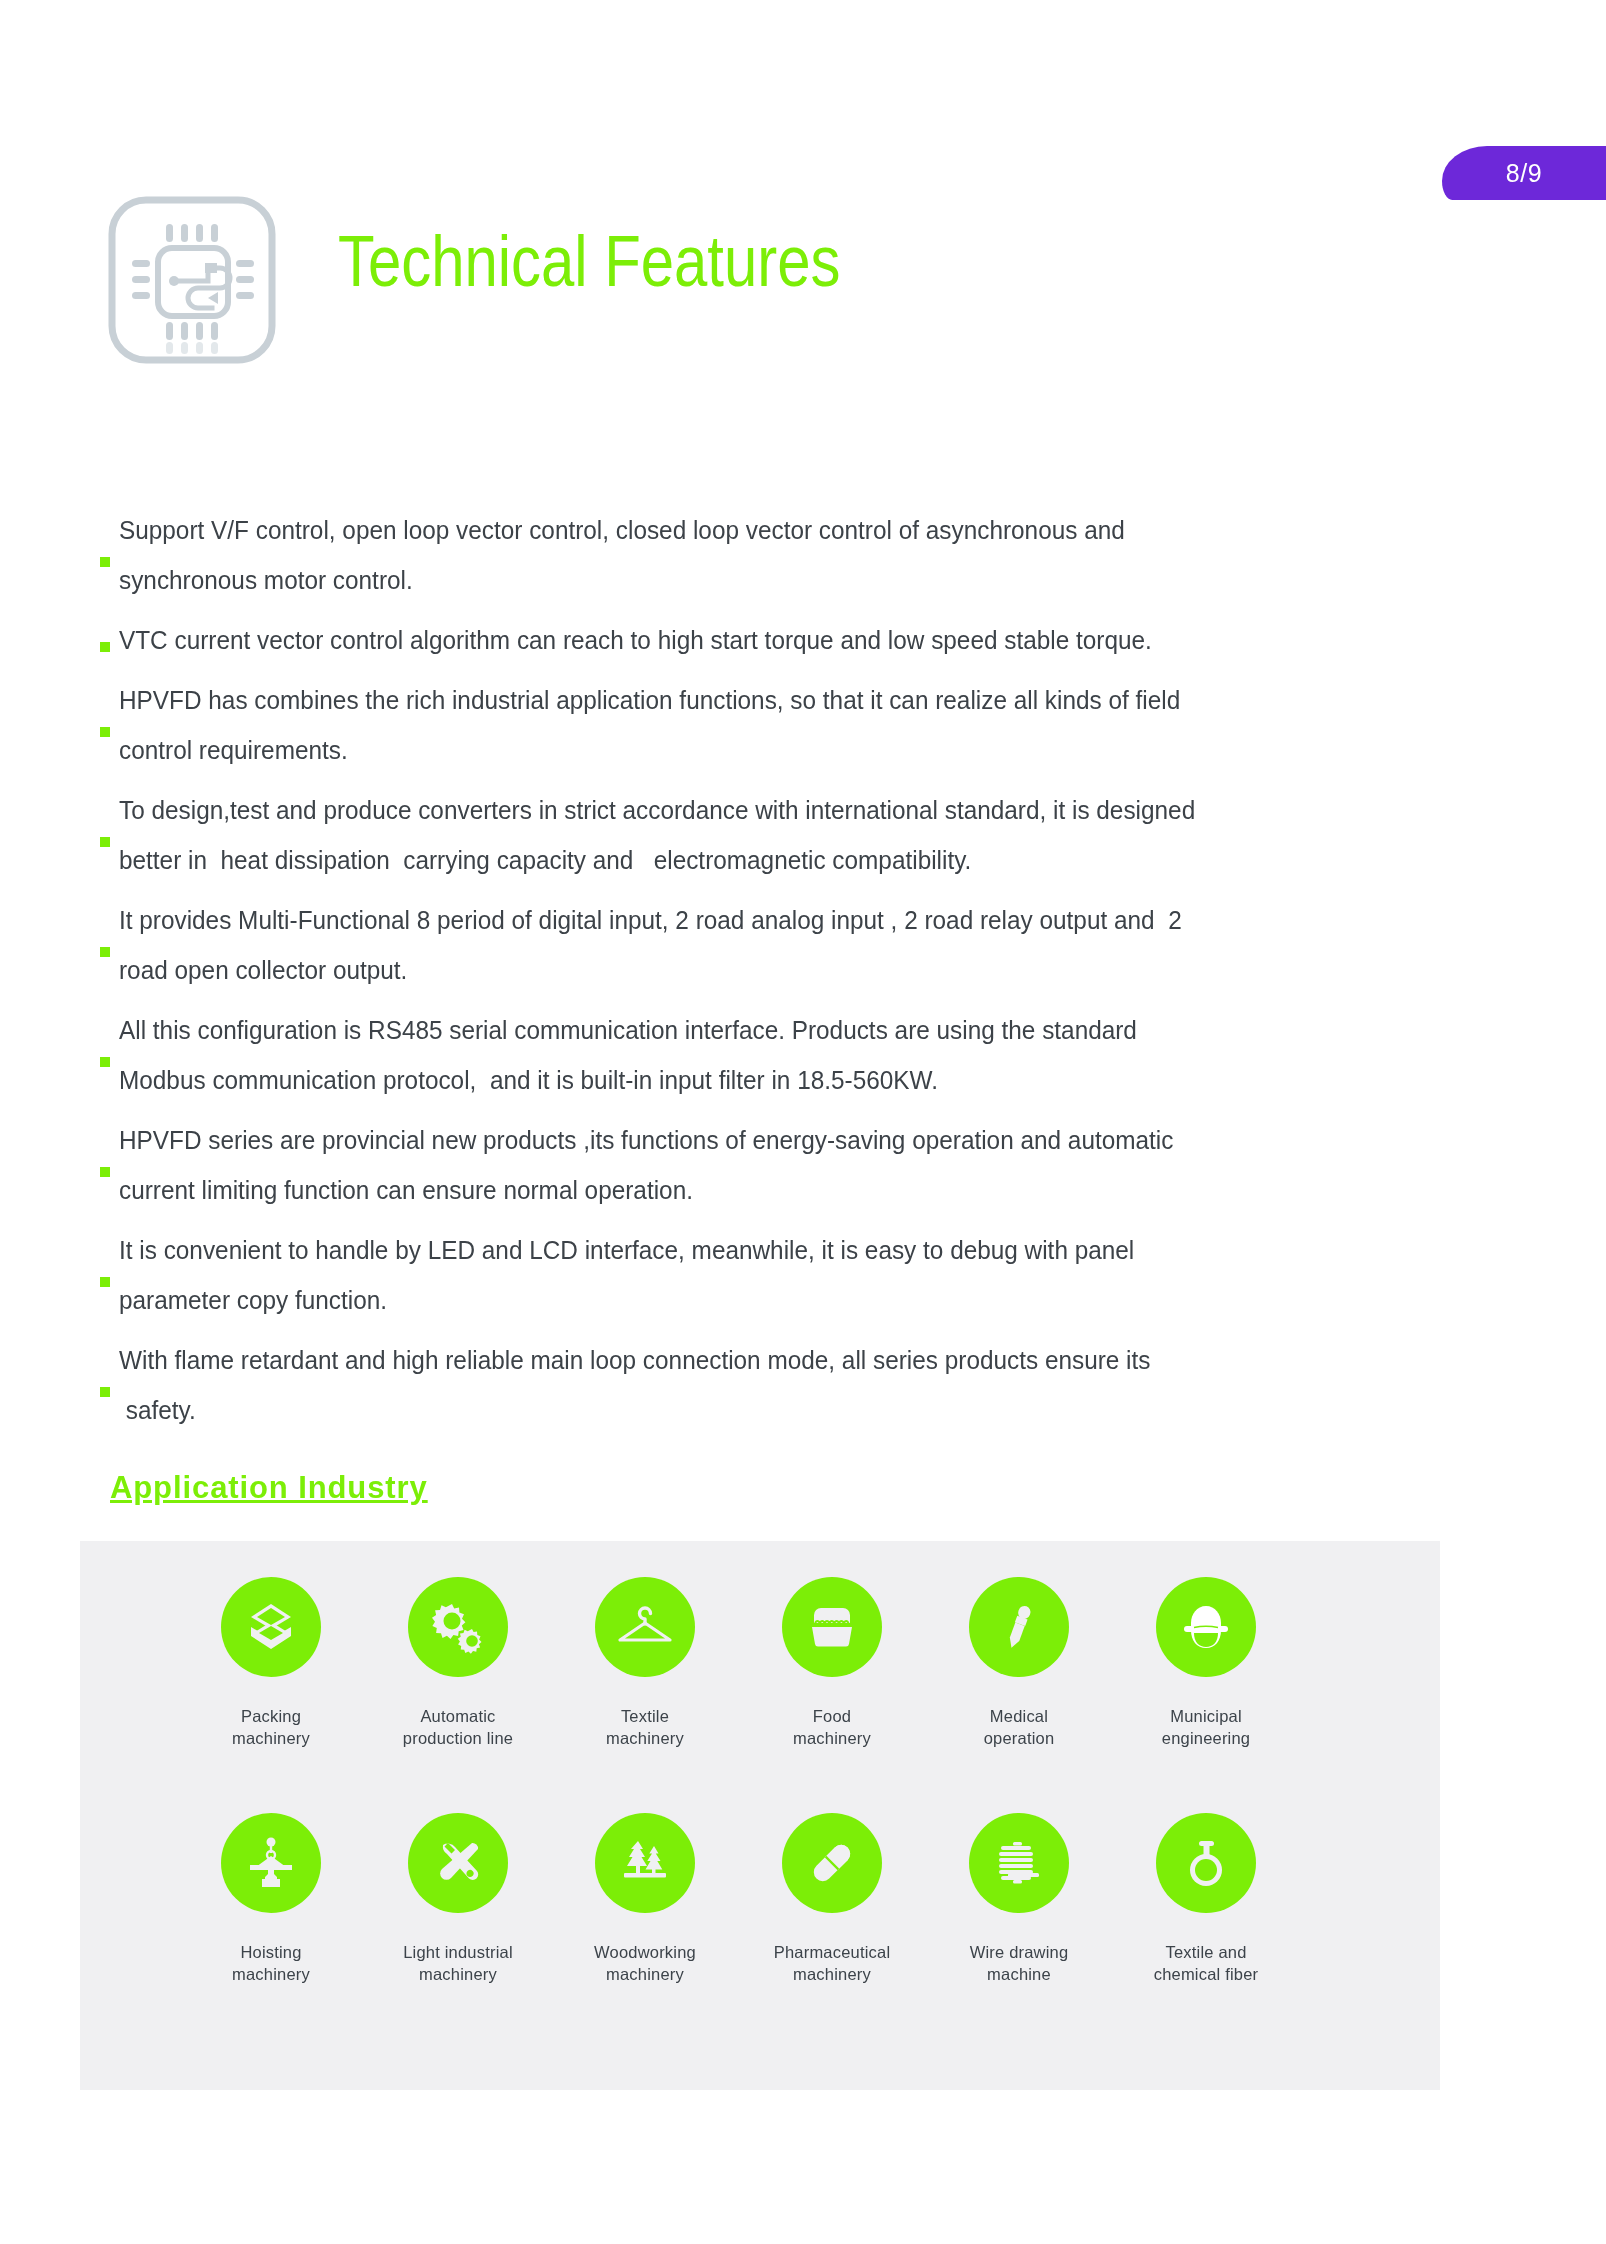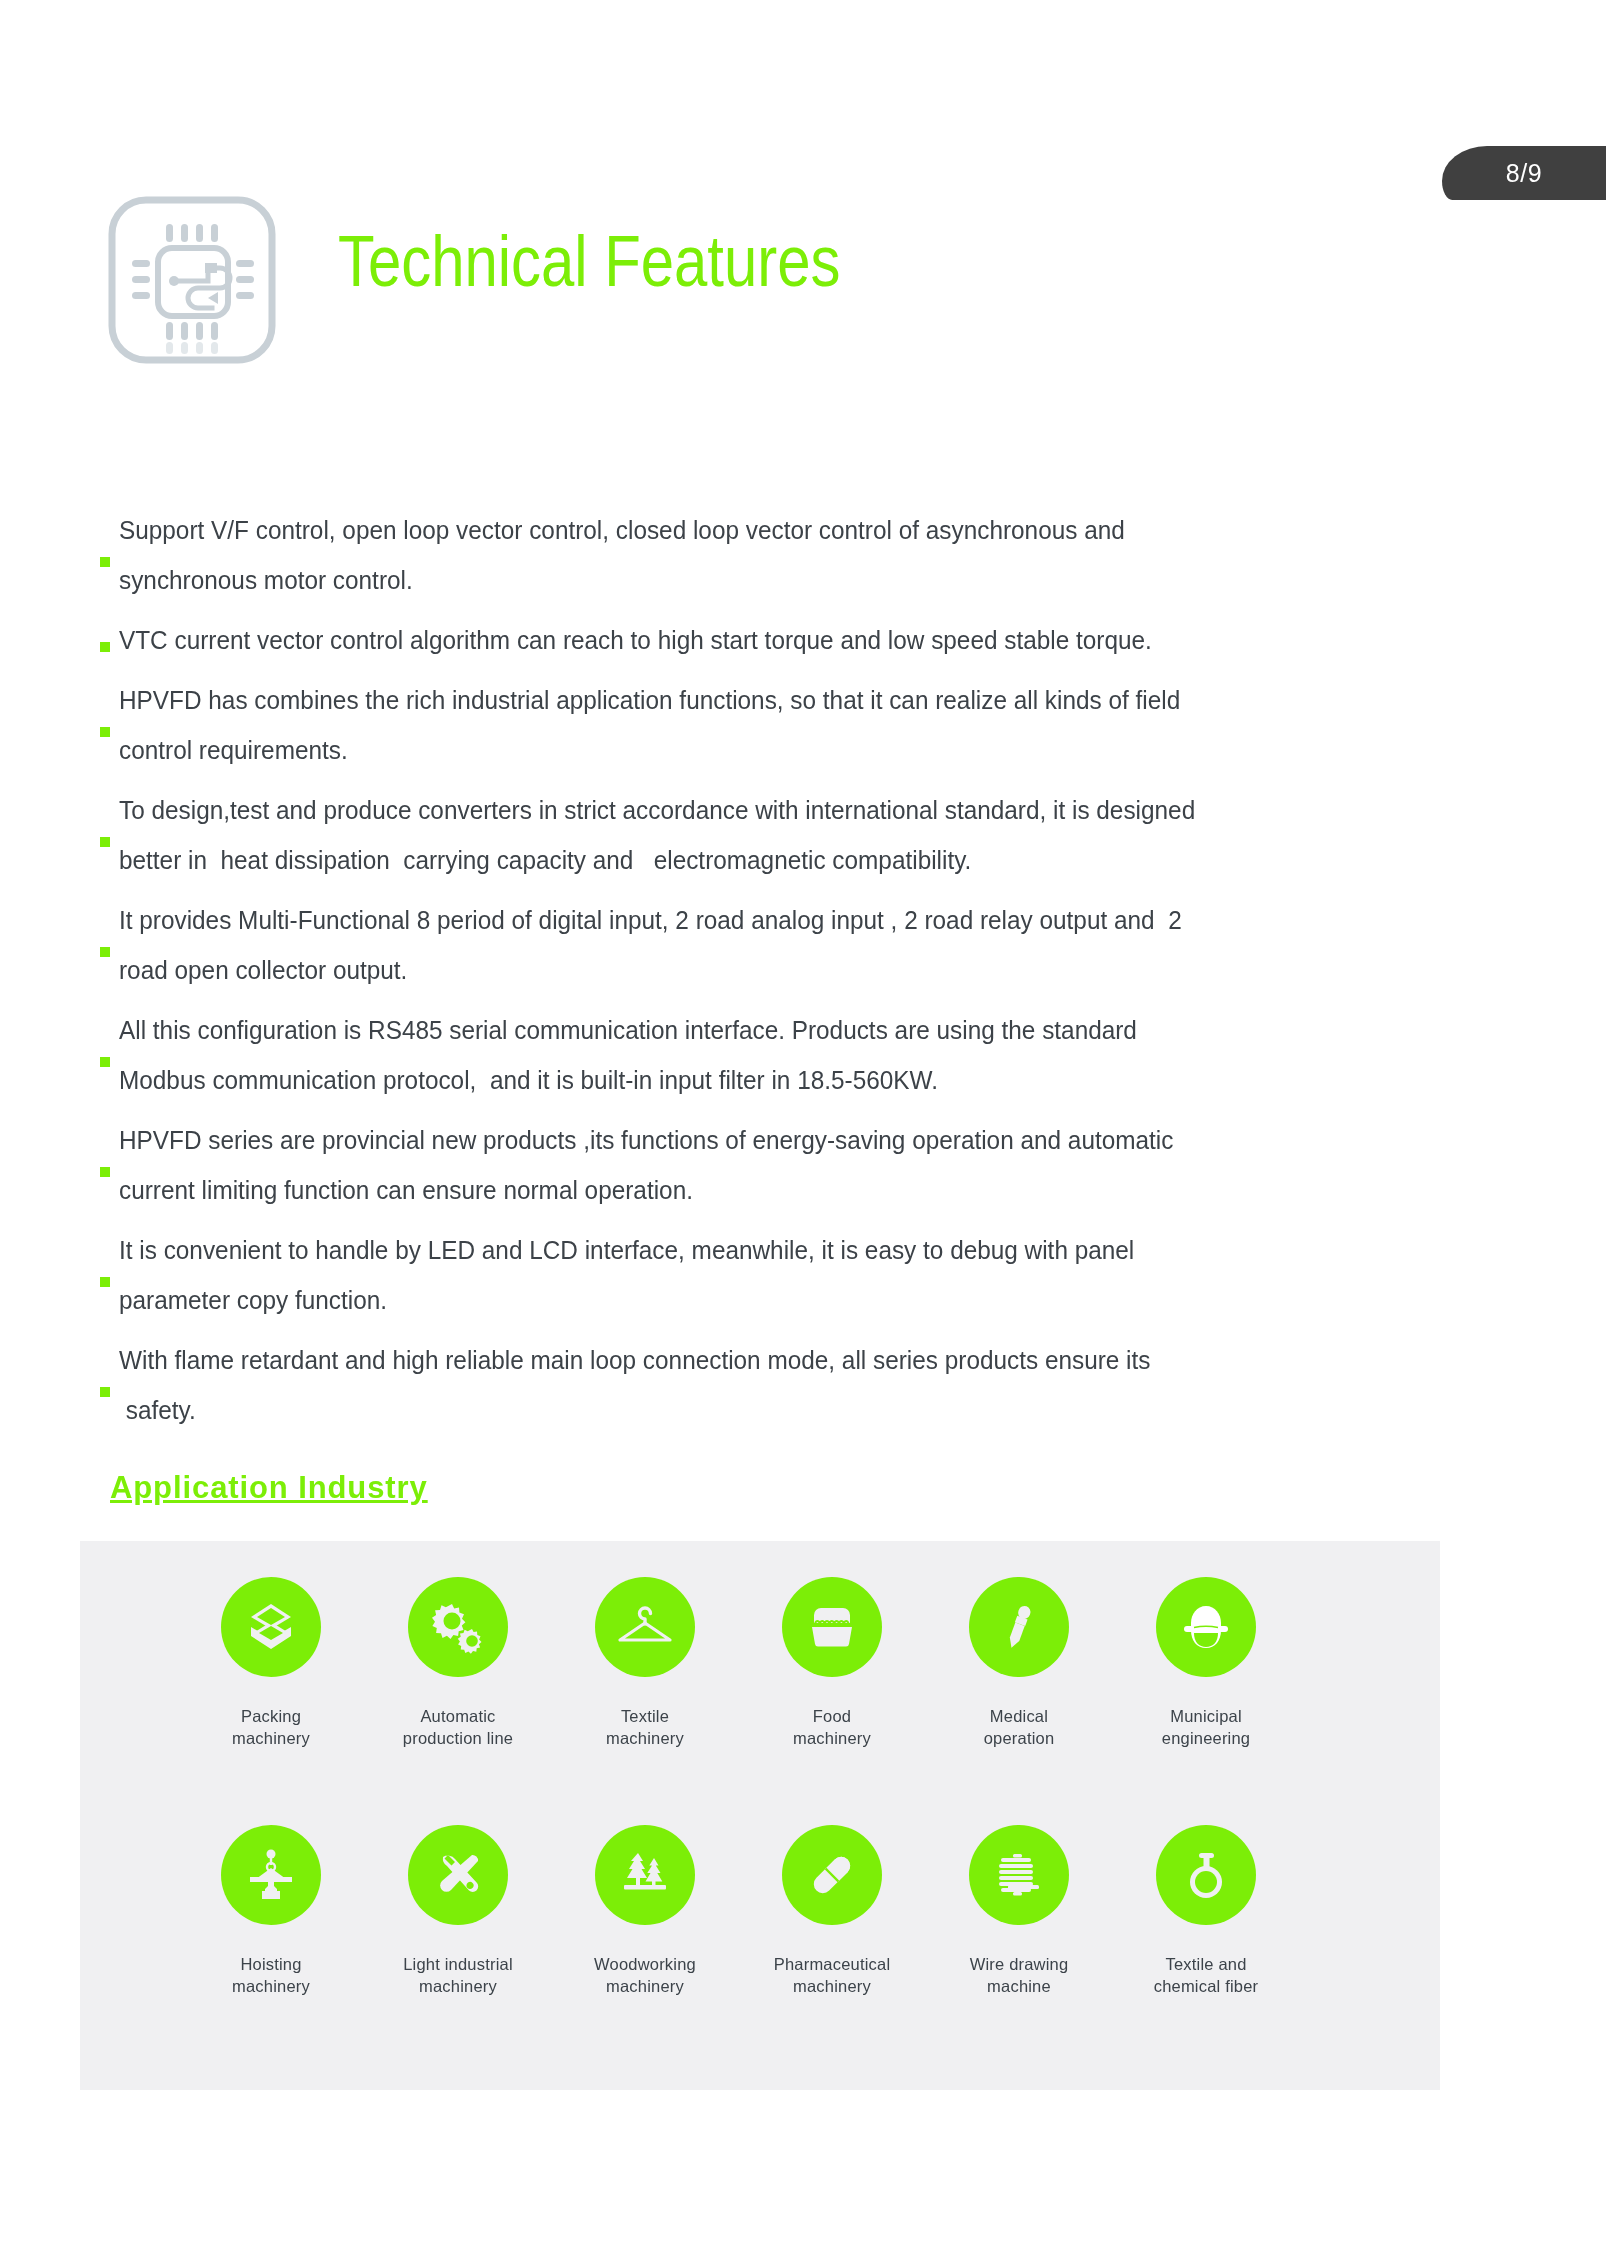--- a/index.html
+++ b/index.html
@@ -15,21 +15,21 @@
     overflow: hidden;
   }
 
   
   .page-badge {
     position: absolute;
     top: 146px;
     left: 1442px;
     width: 164px;
     height: 54px;
-    background: #404040;
+    background: #6d28d9;
     color: #ffffff;
     font-size: 25px;
     font-weight: 400;
     letter-spacing: 0.5px;
     display: flex;
     align-items: center;
     justify-content: center;
     border-top-left-radius: 70px 54px;
     border-bottom-left-radius: 16px 30px;
   }
@@ -112,21 +112,21 @@
     height: 549px;
     background: #F0F0F2;
   }
 
   .industry-row {
     position: absolute;
     display: flex;
     left: 132px;
   }
   .industry-row.row1 { top: 36px; }
-  .industry-row.row2 { top: 284px; }
+  .industry-row.row2 { top: 272px; }
 
   .industry-cell {
     width: 118px;
     display: flex;
     flex-direction: column;
     align-items: center;
   }
   .industry-row.row1 .industry-cell { margin-right: 69px; }
   .industry-row.row2 .industry-cell { margin-right: 69px; }
 

